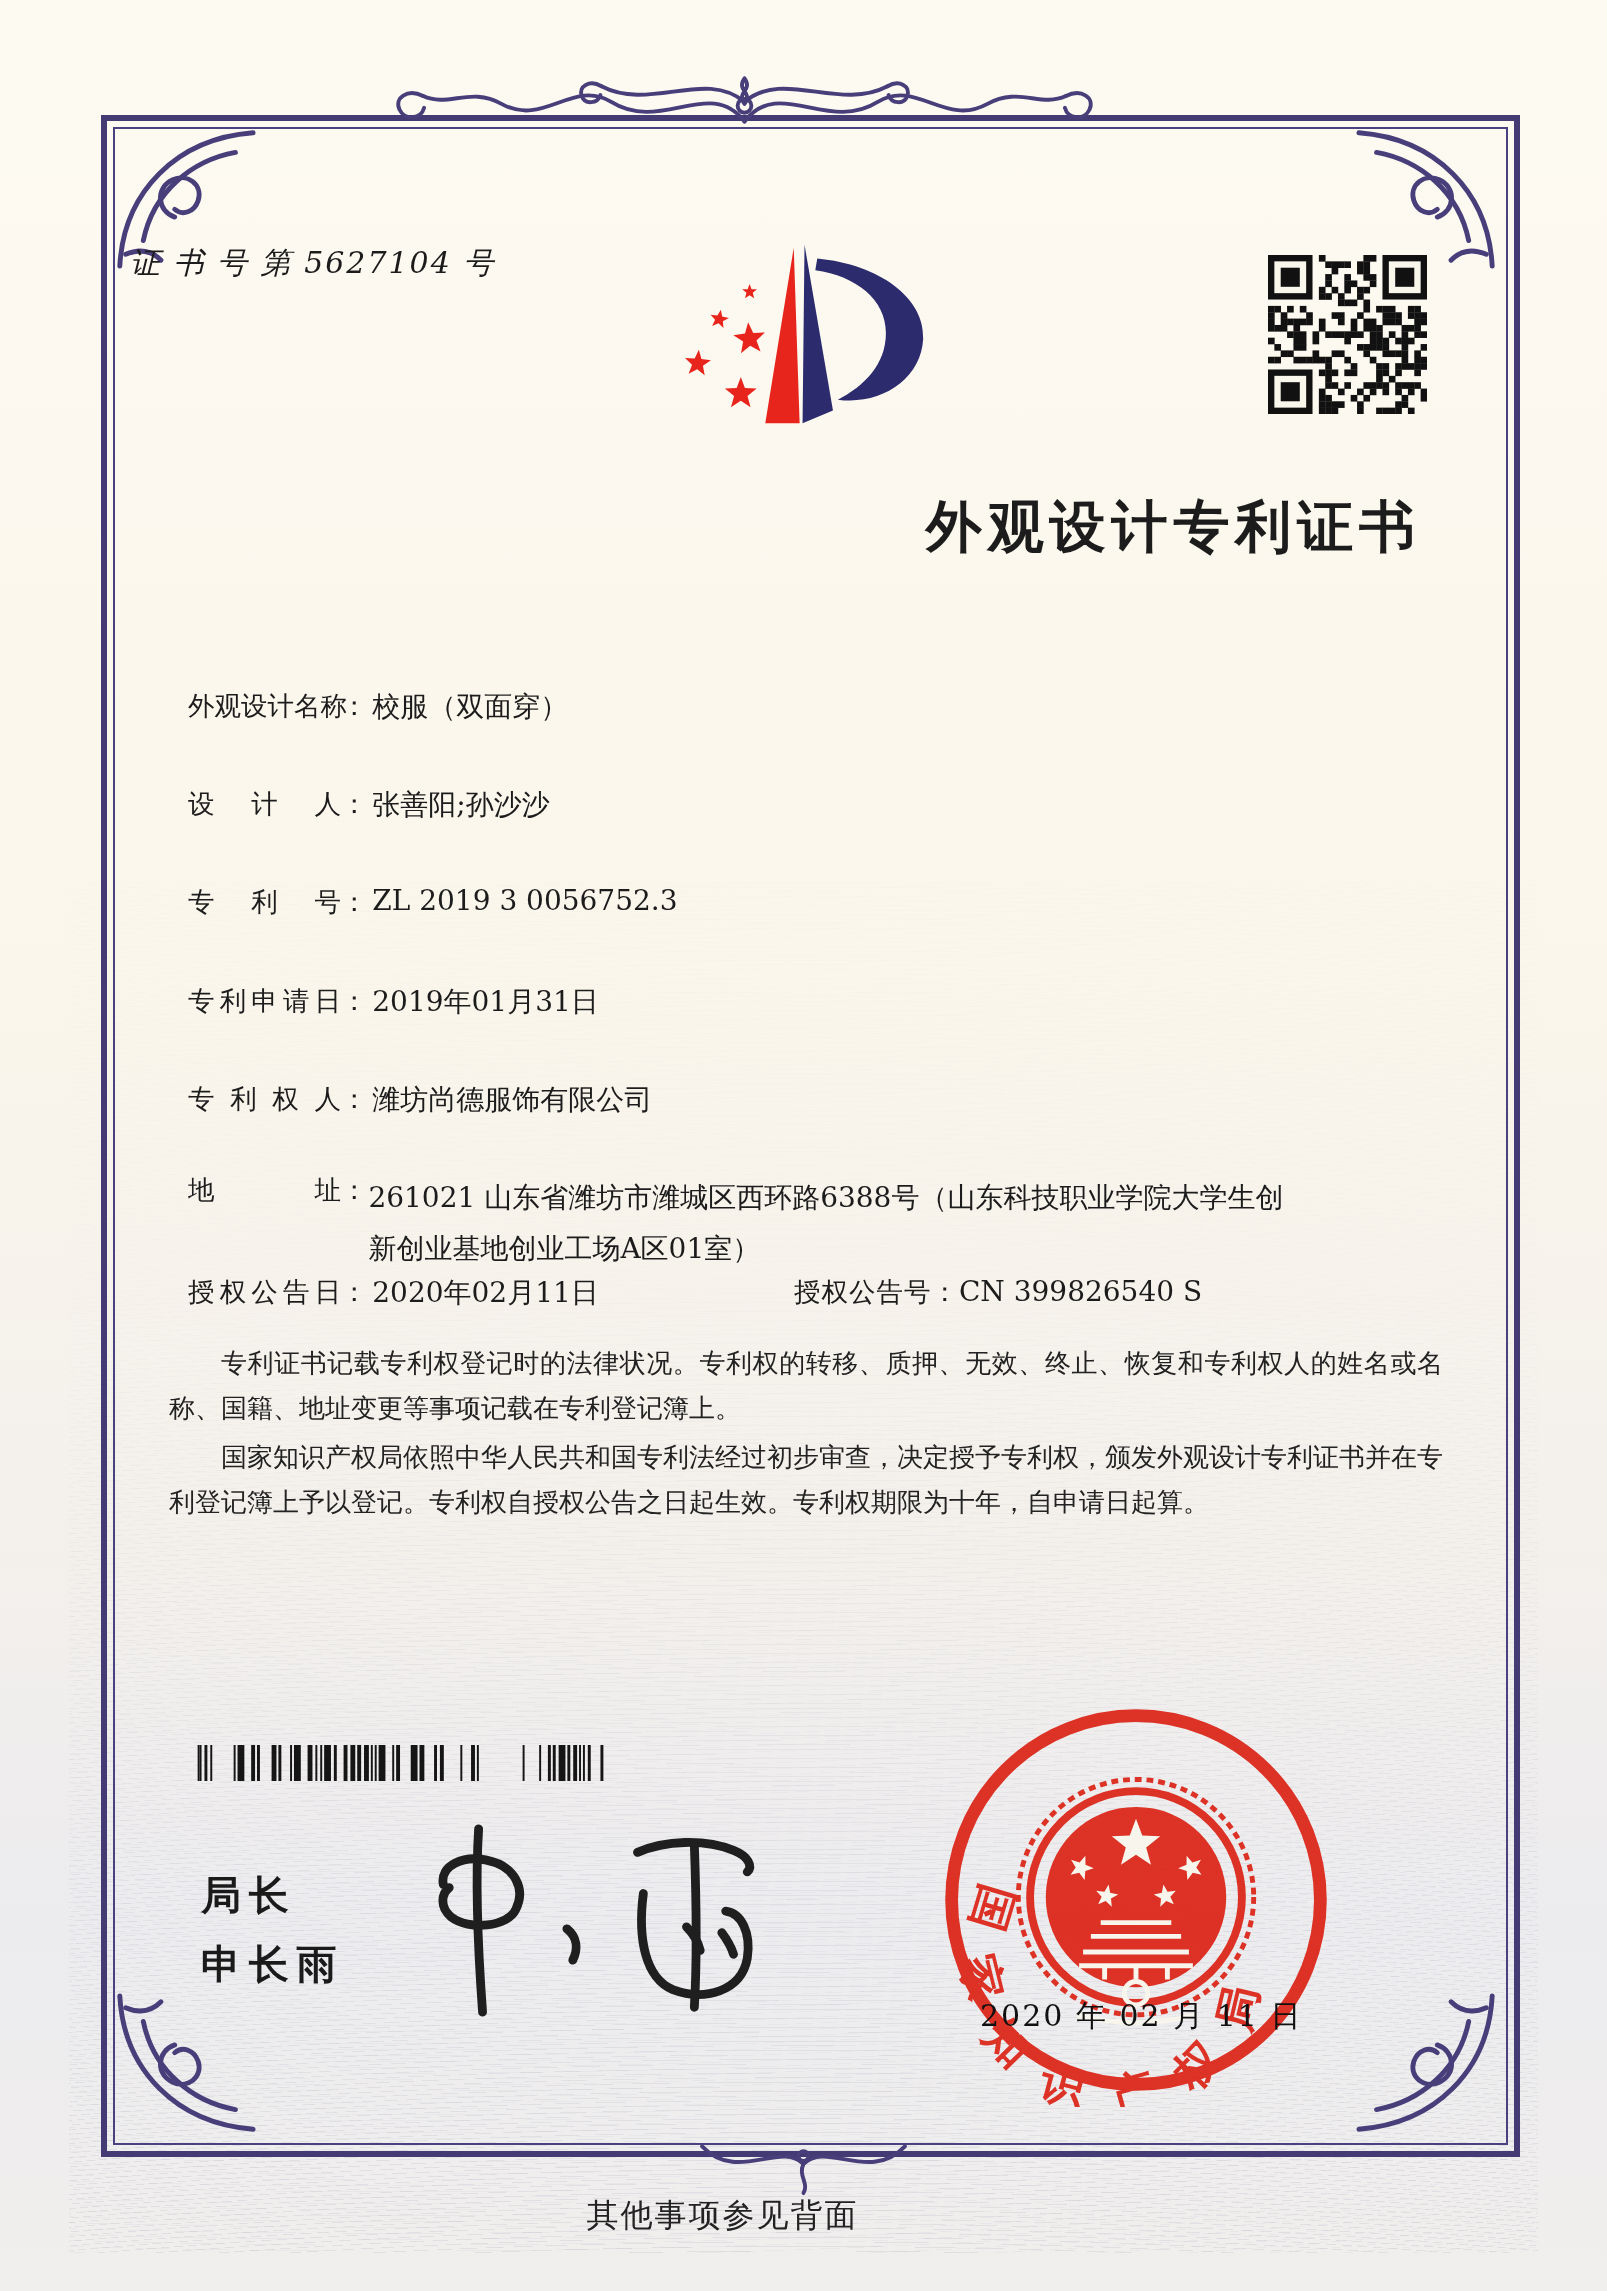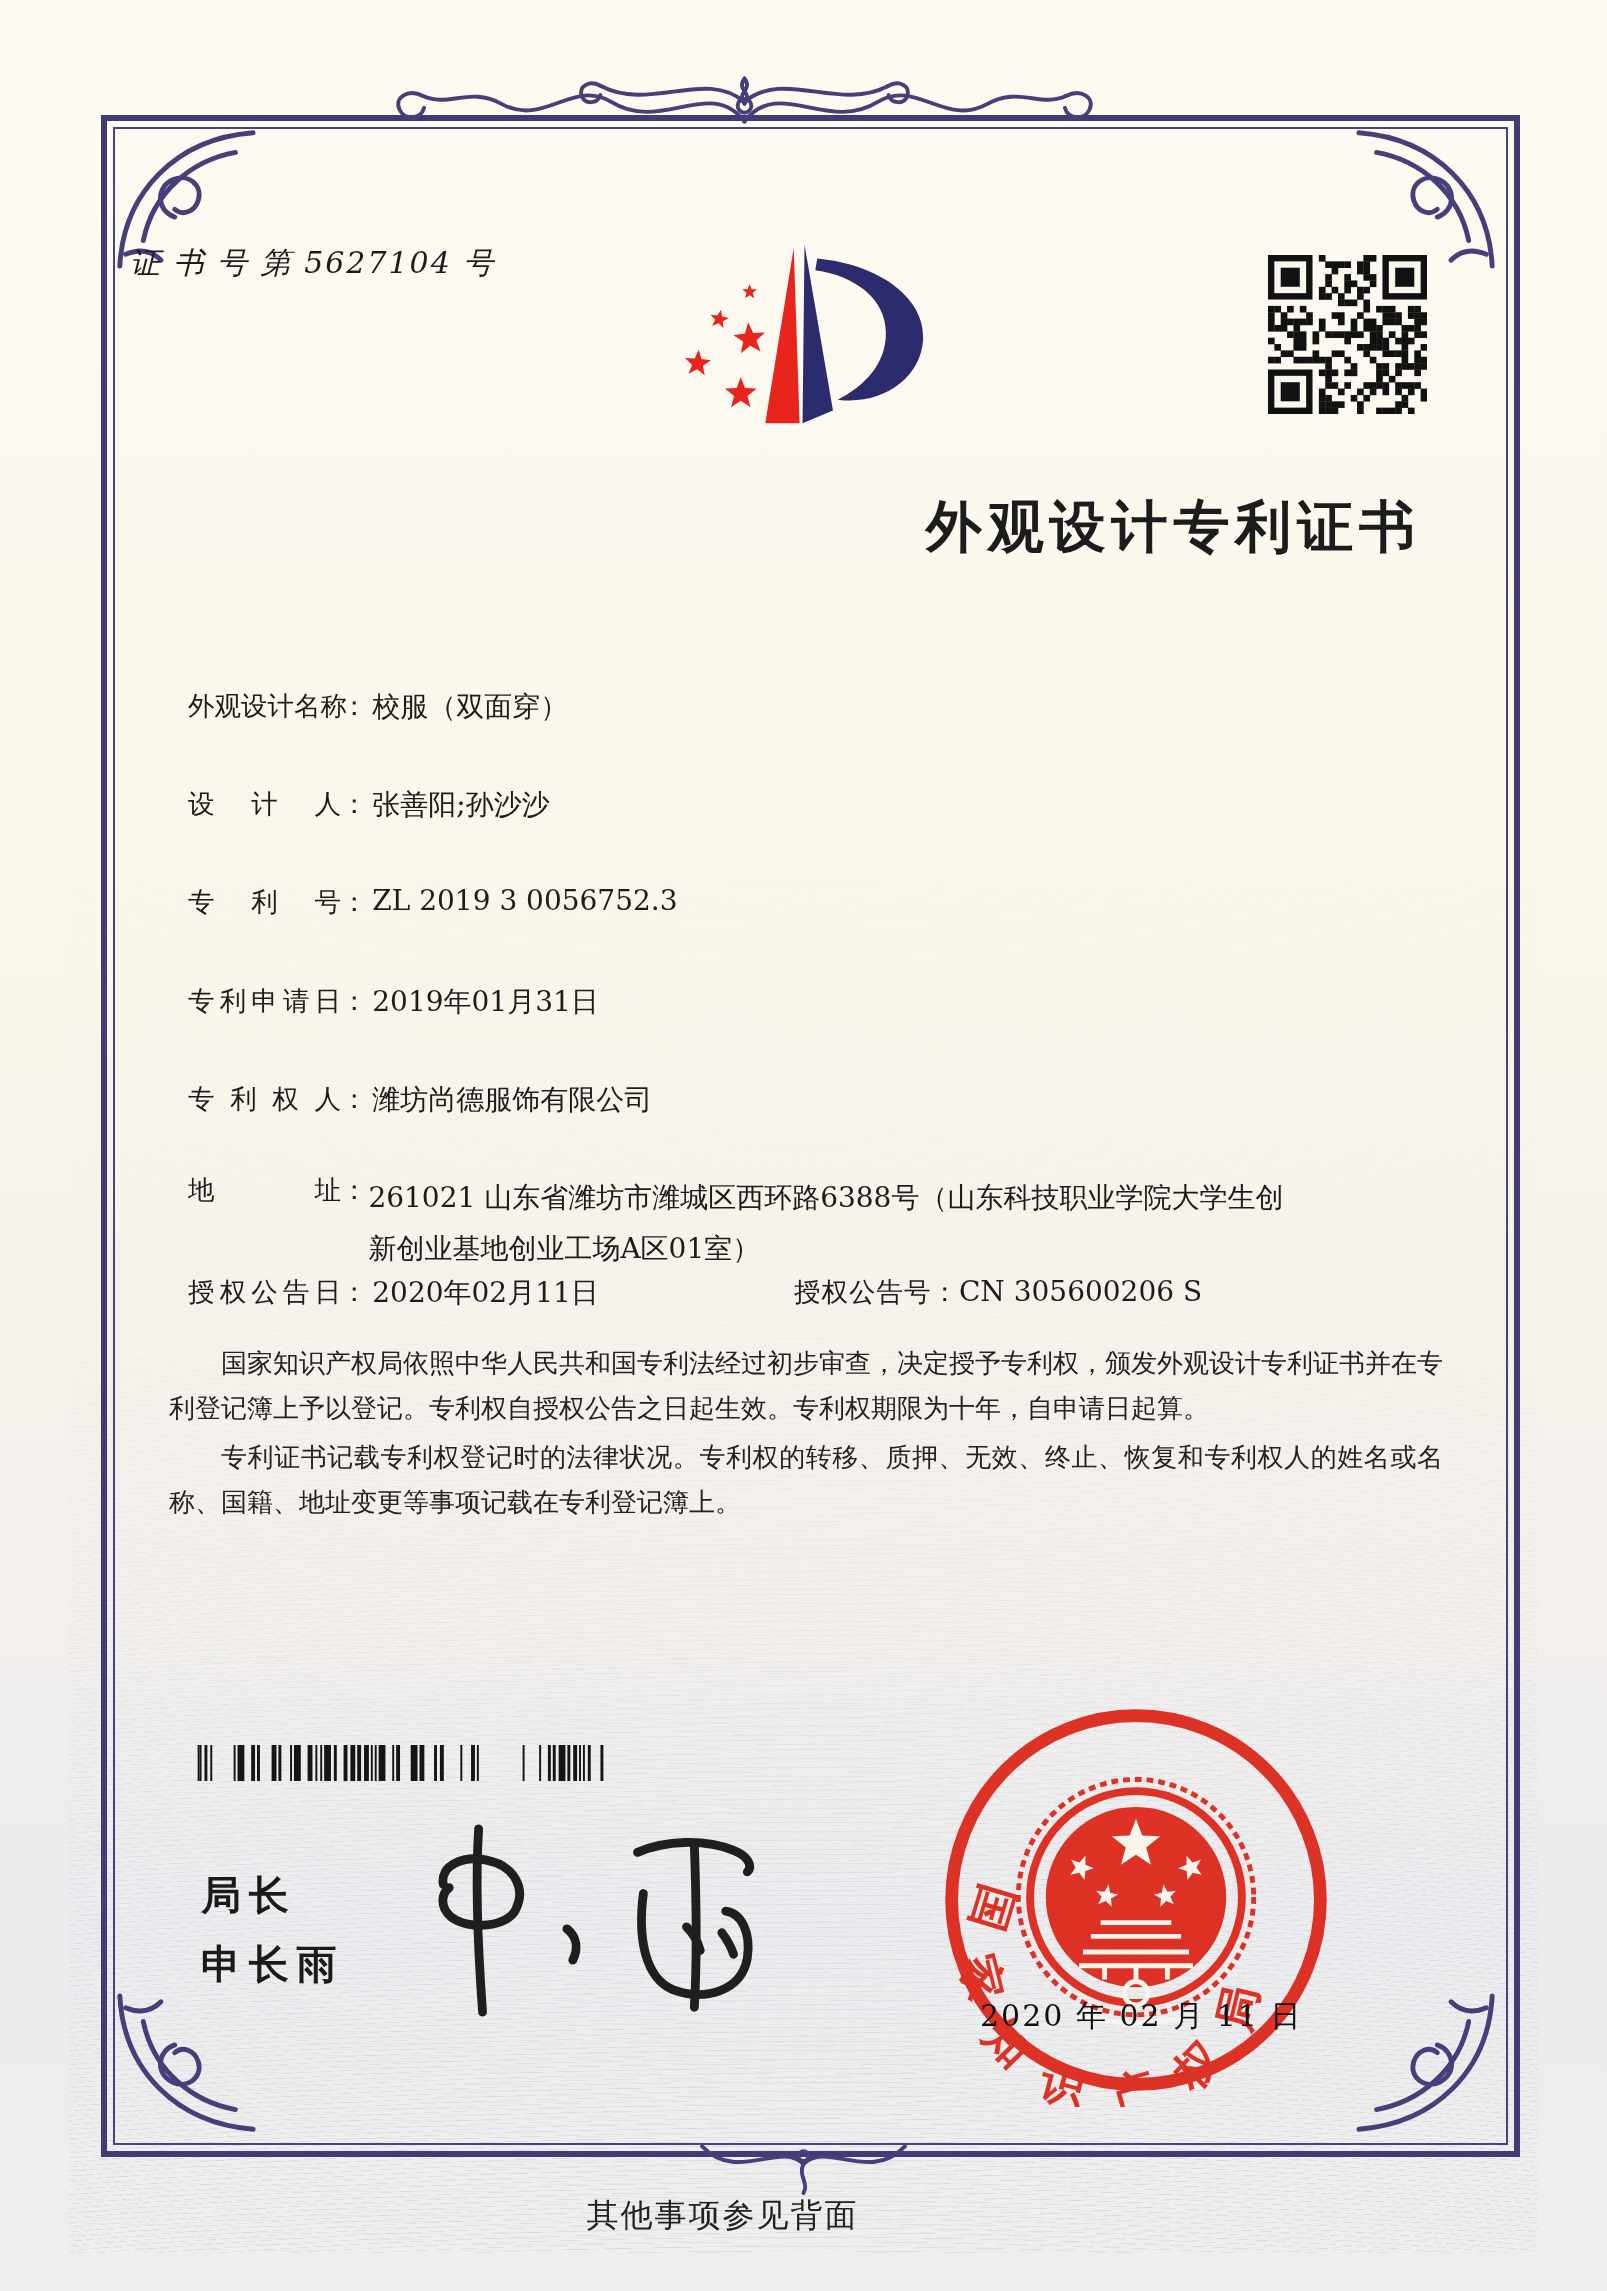--- a/index.html
+++ b/index.html
@@ -332,27 +332,27 @@
   </div>
   <div class="frow" style="top:1081px;">
     <span class="flabel">专利权人</span><span class="fcolon">：</span><span class="fvalue">潍坊尚德服饰有限公司</span>
   </div>
   <div class="frow" style="top:1172px;">
     <span class="flabel">地址</span><span class="fcolon">：</span><span class="fwrap">261021 山东省潍坊市潍城区西环路6388号（山东科技职业学院大学生创新创业基地创业工场A区01室）</span>
   </div>
   <div class="frow" style="top:1274px;position:absolute;">
     <span class="flabel">授权公告日</span><span class="fcolon">：</span><span class="fvalue">2020年02月11日</span>
     <span class="grant2">
-      <span class="gl">授权公告号</span><span class="fcolon">：</span><span>CN 305600206 S</span>
+      <span class="gl">授权公告号</span><span class="fcolon">：</span><span>CN 399826540 S</span>
     </span>
   </div>
 
   <div class="body-text">
+    <p>专利证书记载专利权登记时的法律状况。专利权的转移、质押、无效、终止、恢复和专利权人的姓名或名称、国籍、地址变更等事项记载在专利登记簿上。</p>
     <p>国家知识产权局依照中华人民共和国专利法经过初步审查，决定授予专利权，颁发外观设计专利证书并在专利登记簿上予以登记。专利权自授权公告之日起生效。专利权期限为十年，自申请日起算。</p>
-    <p>专利证书记载专利权登记时的法律状况。专利权的转移、质押、无效、终止、恢复和专利权人的姓名或名称、国籍、地址变更等事项记载在专利登记簿上。</p>
   </div>
 
   <svg id="barcode-svg" style="position:absolute;left:196px;top:1745px;" width="410" height="36" viewBox="0 0 418 37" fill="#151515">
       <rect x="0" y="0" width="2" height="37"></rect>
       <rect x="2" y="0" width="2" height="37"></rect>
       <rect x="7" y="0" width="3" height="37"></rect>
       <rect x="13" y="0" width="2" height="37"></rect>
       <rect x="37" y="0" width="2" height="37"></rect>
       <rect x="41" y="0" width="7" height="37"></rect>
       <rect x="55" y="0" width="4" height="37"></rect>

